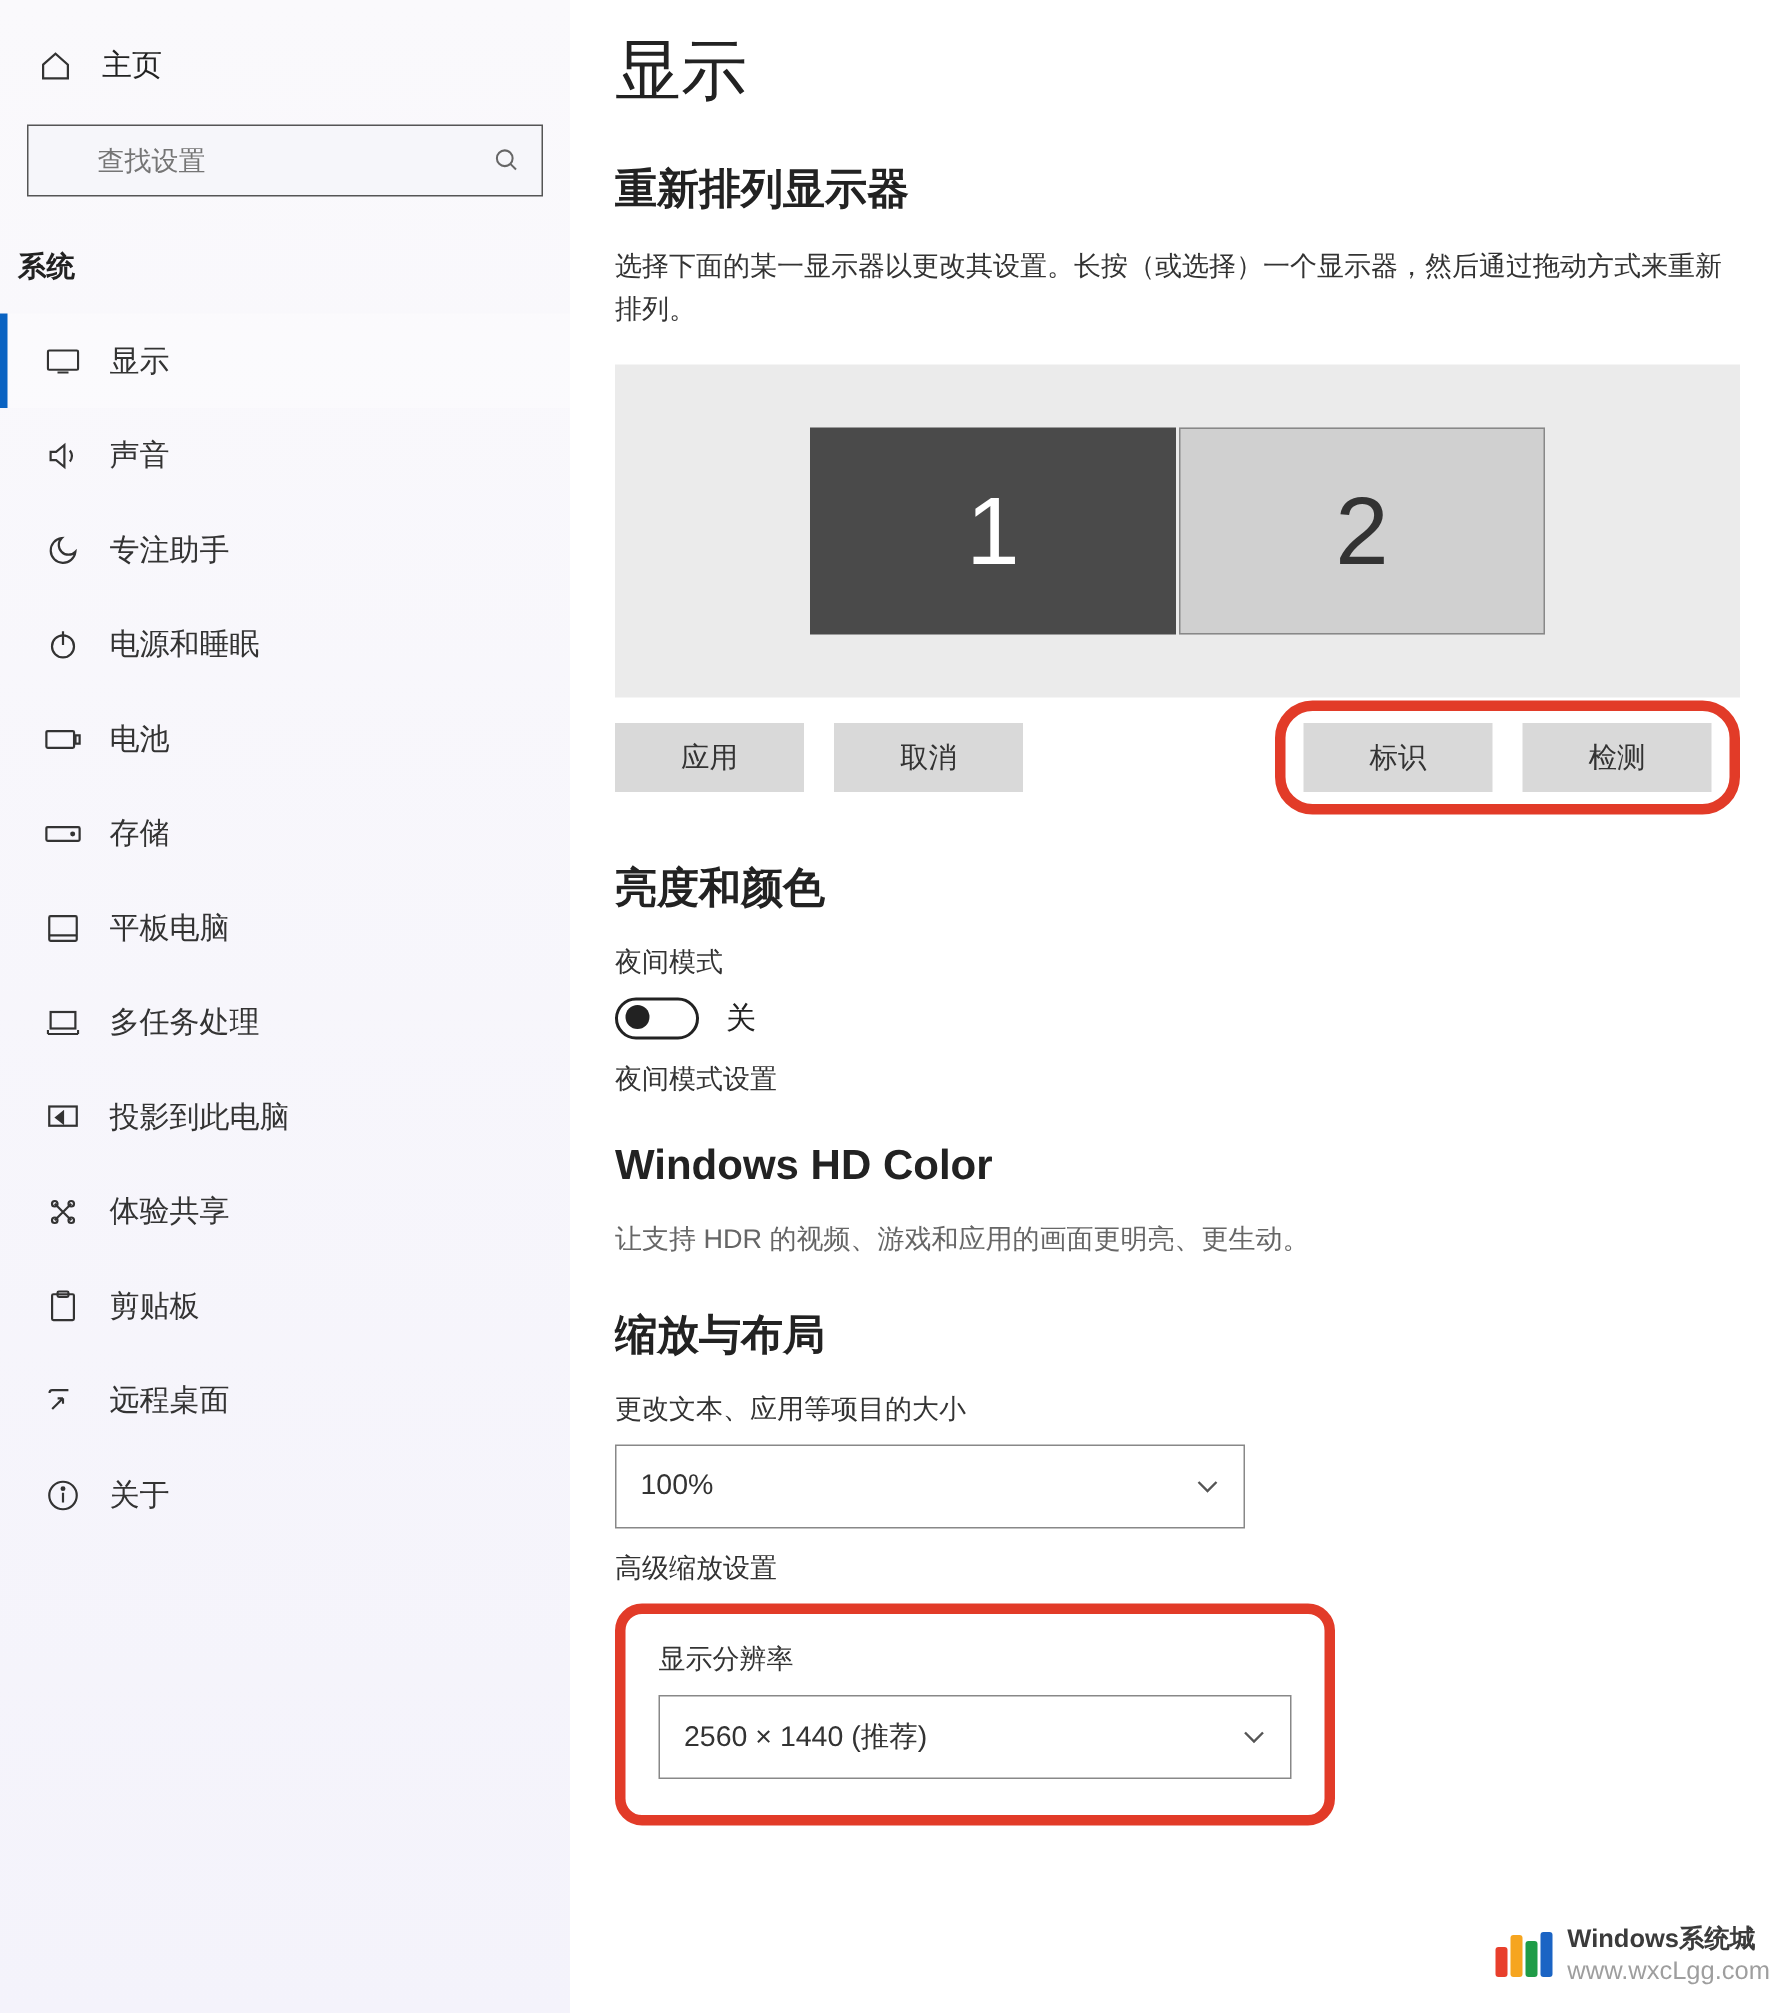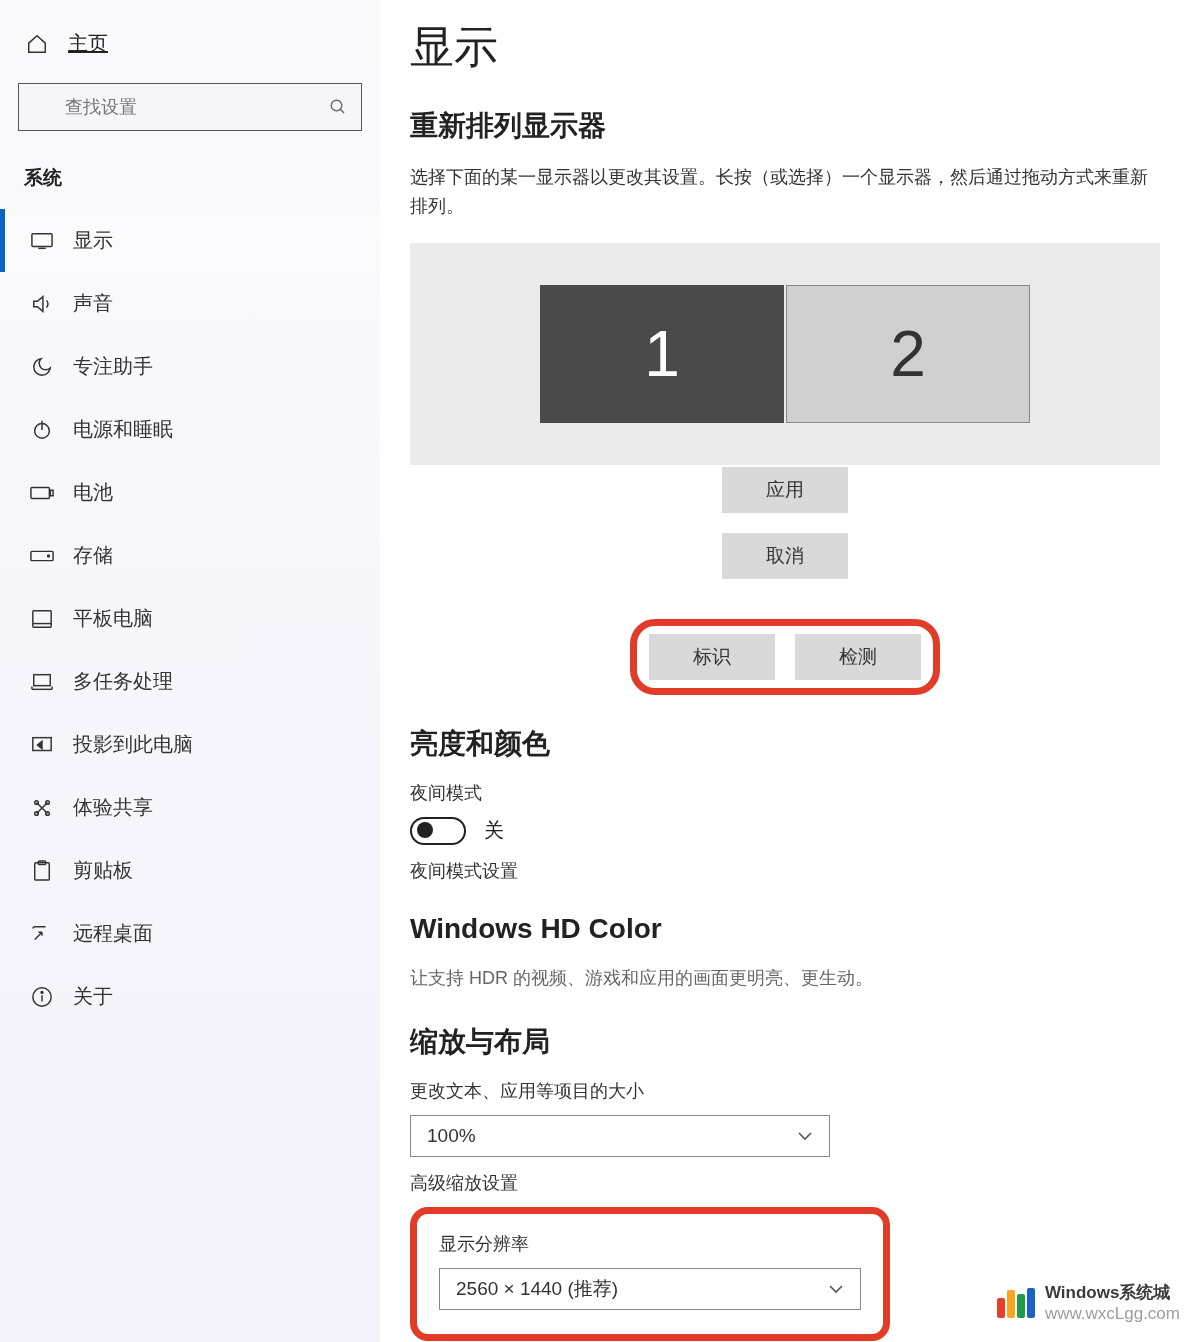--- a/index.html
+++ b/index.html
@@ -1,59 +1,59 @@
 <!DOCTYPE html>
 <html><head>
   <meta charset="utf-8">
   <style>
     * { margin: 0; padding: 0; box-sizing: border-box; font-family: "Microsoft YaHei", "Segoe UI", sans-serif; }
     body { background: #fff; width: 1194px; height: 1342px; overflow: hidden; display: flex; position: relative; }
     
     
     .sidebar { width: 380px; background: linear-gradient(180deg, #faf9fc 0%, #f4f3fb 100%); padding: 20px 0 0 0; }
-    .home-row { display: flex; align-items: center; padding: 10px 24px; font-size: 20px; color: #222; text-decoration: underline; }
+    .home-row { display: flex; align-items: center; padding: 10px 24px; font-size: 20px; color: #222; }
     .home-row .icon { width: 26px; margin-right: 18px; display: flex; align-items: center; justify-content: center; }
     
     .search-wrap { margin: 16px 18px; }
     .searchbox { display: flex; align-items: center; border: 1.5px solid #555; background: #f6f6fa; height: 48px; padding: 0 14px; }
     .searchbox input { flex: 1; background: transparent; border: none; outline: none; font-size: 18px; color: #888; margin-left: 32px; }
     .search-icon { color: #666; font-size: 18px; margin-left: 8px; }
     
-    .section-label { font-weight: 700; font-size: 19px; color: #222; padding: 18px 24px 12px; }
+    .section-label { font-weight: 700; font-size: 19px; color: #222; padding: 18px 12px 12px; }
     
     .nav { list-style: none; margin-top: 6px; }
     .nav li { display: flex; align-items: center; padding: 18px 24px; font-size: 20px; color: #333; cursor: pointer; border-left: 5px solid transparent; }
     .nav li.active { border-left-color: #0a63c2; background: rgba(255,255,255,0.35); }
     .nav li .icon { width: 26px; margin-right: 18px; display: flex; align-items: center; justify-content: center; color: #333; }
     
     
     .main { flex: 1; padding: 18px 34px 20px 30px; overflow: hidden; }
     .page-title { font-size: 44px; font-weight: 400; color: #222; margin-bottom: 28px; }
     .section-title { font-size: 28px; font-weight: 600; color: #222; margin: 30px 0 18px; }
     .desc { font-size: 18px; color: #333; line-height: 1.6; margin-bottom: 22px; }
     .sub-label { font-size: 18px; color: #333; margin: 14px 0 12px; }
     .muted { color: #666; font-size: 18px; line-height: 1.7; }
     
     .arranger { background: #ebebeb; padding: 42px 0; display: flex; justify-content: center; align-items: center; gap: 2px; margin-bottom: 2px; }
     .mon { display: flex; align-items: center; justify-content: center; font-size: 64px; font-weight: 300; height: 138px; }
     .mon.m1 { width: 244px; background: #4a4a4a; color: #fff; }
     .mon.m2 { width: 244px; background: #d0d0d0; color: #333; border: 1px solid #888; }
     
-    .btn-row { display: flex; gap: 20px; margin-top: 0; align-items: center; position: relative; flex-direction: column; }
+    .btn-row { display: flex; gap: 20px; margin-top: 0; align-items: center; position: relative; }
     .btn { background: #d9d9d9; border: none; height: 46px; width: 126px; font-size: 19px; color: #333; cursor: pointer; }
     .spacer { flex: 1; }
     
     .highlight-box { border: 7px solid #e23b28; border-radius: 25px; padding: 8px 12px; display: flex; gap: 20px; }
     
     .toggle-row { display: flex; align-items: center; gap: 18px; margin: 10px 0 14px; }
     .toggle { width: 56px; height: 28px; border: 2px solid #222; border-radius: 16px; background: #fff; position: relative; cursor: pointer; }
     .toggle .knob { width: 16px; height: 16px; background: #222; border-radius: 50%; position: absolute; top: 3px; left: 5px; }
     .toggle-label { font-size: 20px; color: #222; }
     
-    .selectbox { display: flex; align-items: center; justify-content: space-between; border: 1.5px solid #888; height: 42px; padding: 16px 16px; width: 420px; background: #fff; font-size: 19px; color: #333; cursor: pointer; }
+    .selectbox { display: flex; align-items: center; justify-content: space-between; border: 1.5px solid #888; height: 56px; padding: 16px 16px; width: 420px; background: #fff; font-size: 19px; color: #333; cursor: pointer; }
     .chev { color: #555; }
     
     .res-highlight { border: 7px solid #e23b28; border-radius: 18px; padding: 18px 22px 24px; width: 480px; margin-top: 4px; }
     
     
     .wm { position: absolute; bottom: 18px; right: 14px; display: flex; align-items: center; gap: 8px; }
     .wm-logo { display: flex; align-items: flex-end; gap: 0; }
     .wm-bar { width: 8px; border-radius: 2px; margin-right: 2px; }
     .wm-text { display: flex; flex-direction: column; }
     .wm-text .t1 { font-size: 17px; font-weight: 600; color: #3b3b3b; }

